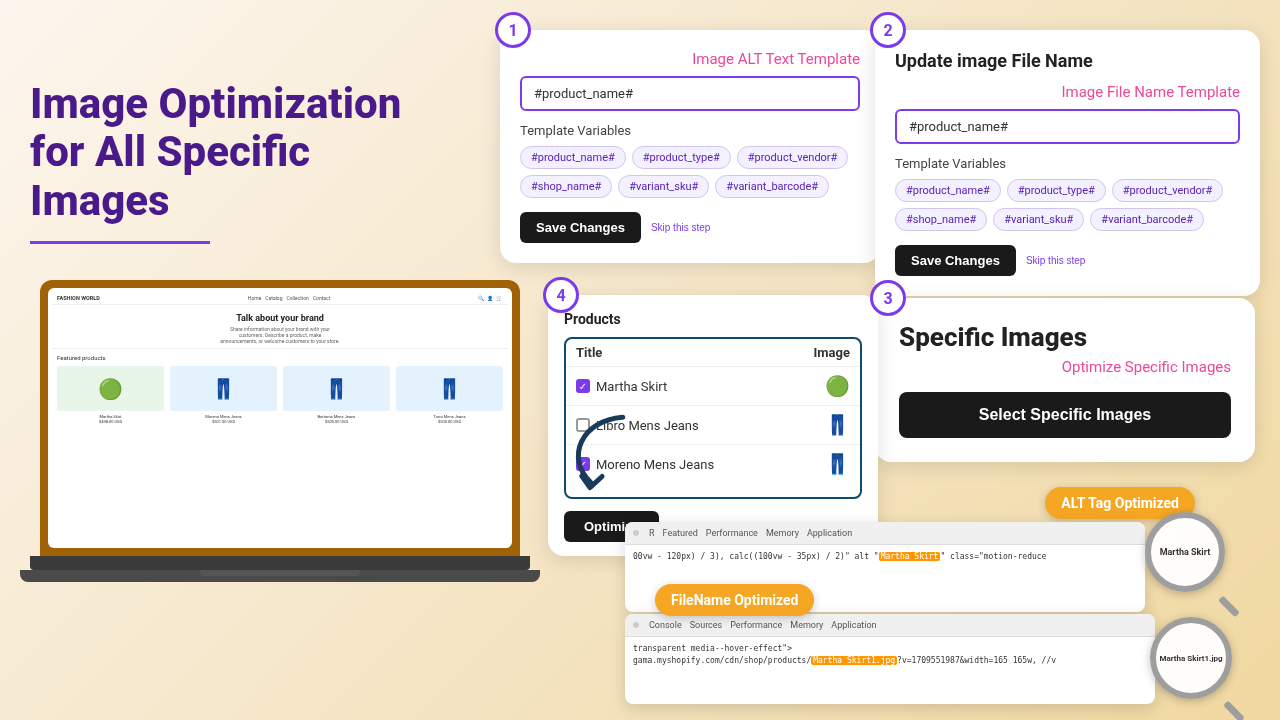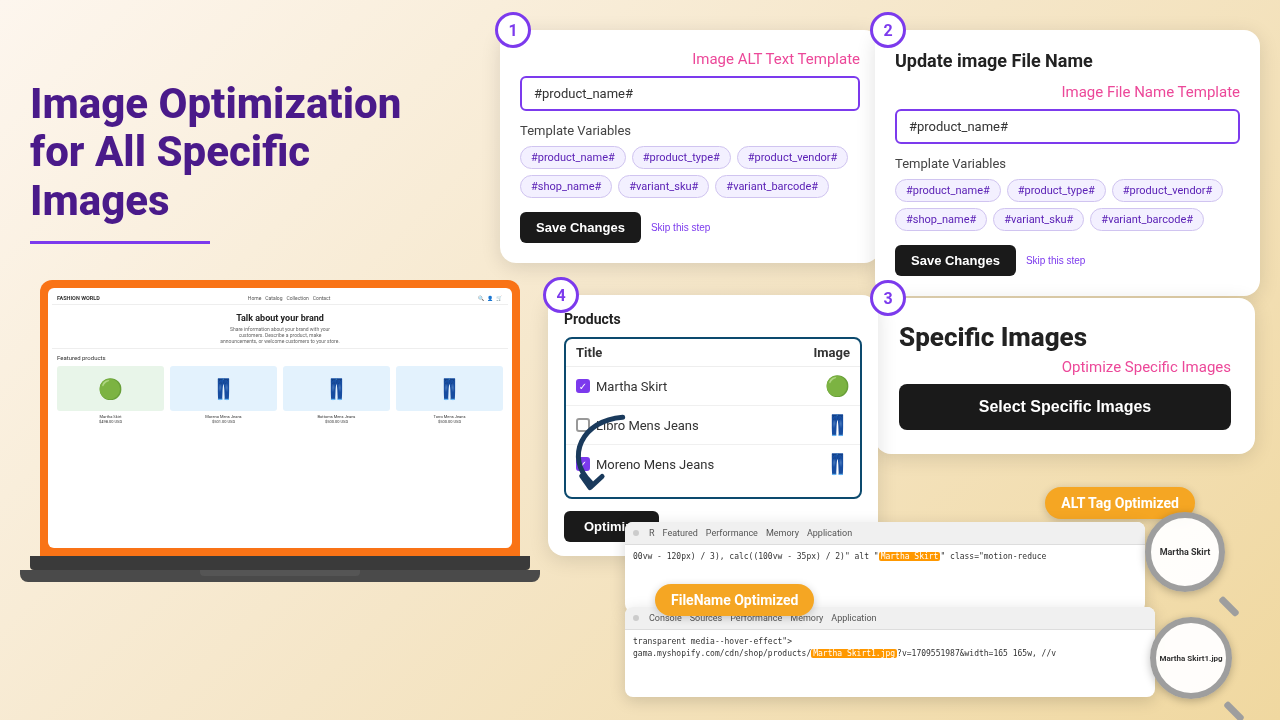--- a/index.html
+++ b/index.html
@@ -34,21 +34,21 @@
     }
 
     
     .laptop-container {
       position: absolute;
       left: 20px;
       top: 280px;
       width: 520px;
     }
     .laptop-screen-outer {
-      background: #f97316;
+      background: #a16207;
       border-radius: 12px 12px 0 0;
       padding: 8px;
       width: 480px;
       margin: 0 auto;
     }
     .laptop-screen-inner {
       background: #fff;
       border-radius: 6px;
       overflow: hidden;
       height: 260px;
@@ -238,21 +238,21 @@
       cursor: pointer;
       margin-left: 10px;
     }
 
     
     .card-step3 .card-title {
       font-size: 26px;
       margin-bottom: 6px;
     }
     .card-step3 .card-subtitle {
-      margin-bottom: 8px;
+      margin-bottom: 16px;
     }
     .btn-select-images {
       background: #1a1a1a;
       color: white;
       border: none;
       border-radius: 8px;
       padding: 14px;
       font-size: 16px;
       font-weight: 600;
       cursor: pointer;
@@ -580,21 +580,21 @@
 
   <div style="position:absolute; top:10px; right:-10px; width:90px; height:90px;">
     <div style="width:80px; height:80px; border-radius:50%; border:6px solid #9e9e9e; background:rgba(255,255,255,0.95); display:flex; align-items:center; justify-content:center; overflow:hidden; position:relative; box-shadow:0 2px 8px rgba(0,0,0,0.25);">
       <span style="font-size:9px; font-weight:700; color:#333; text-align:center;">Martha Skirt</span>
     </div>
     <div style="width:24px; height:7px; background:#9e9e9e; border-radius:3px; transform:rotate(45deg); position:absolute; bottom:-8px; right:-6px;"></div>
   </div>
 
   <div class="badge-filename">FileName Optimized</div>
 
-  <div class="screenshot-card" style="position:absolute; top:105px; left:0; width:530px; height:90px;">
+  <div class="screenshot-card" style="position:absolute; top:112px; left:0; width:530px; height:90px;">
     <div class="scr-bar">
       <div class="scr-dot" style="width:6px;height:6px;border-radius:50%;background:#ccc;"></div>
       <div class="scr-tabs">
         <span class="scr-tab">Console</span>
         <span class="scr-tab">Sources</span>
         <span class="scr-tab">Performance</span>
         <span class="scr-tab">Memory</span>
         <span class="scr-tab">Application</span>
       </div>
     </div>

